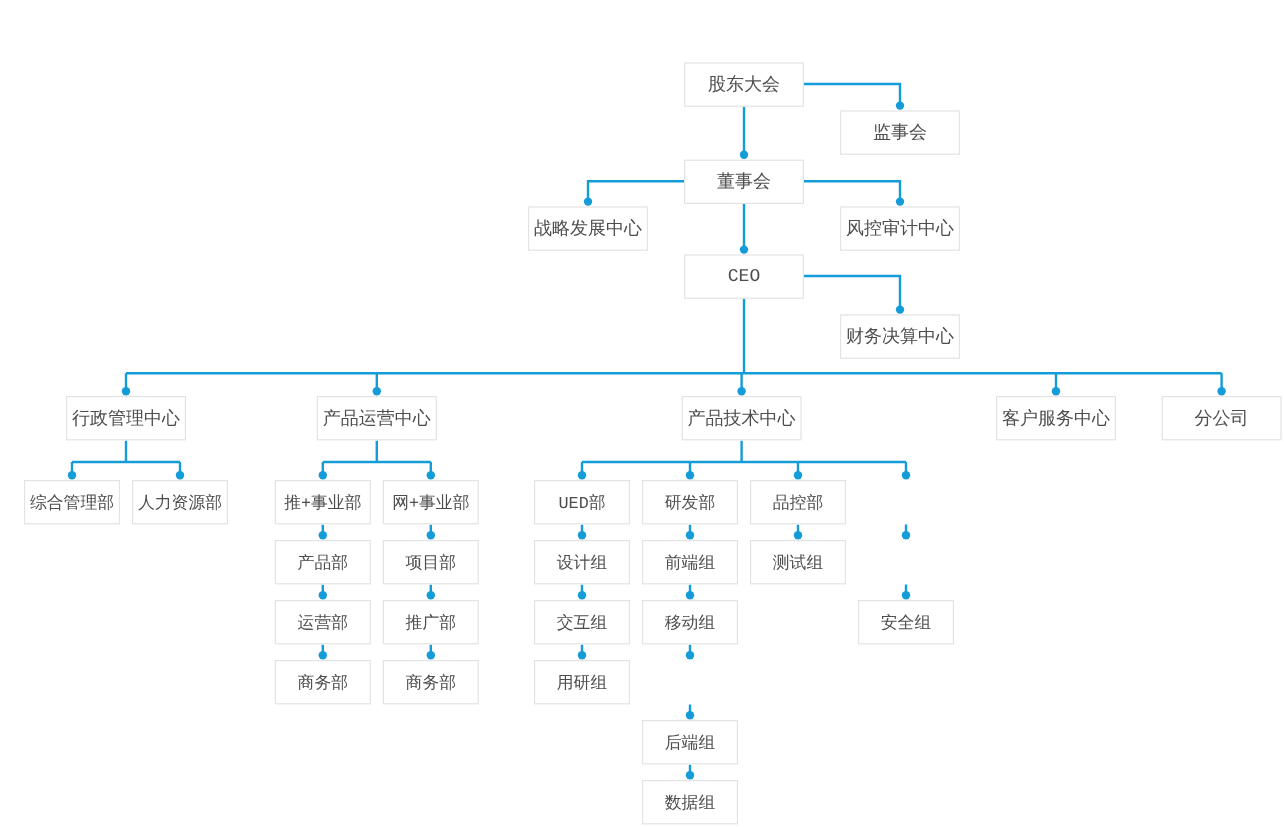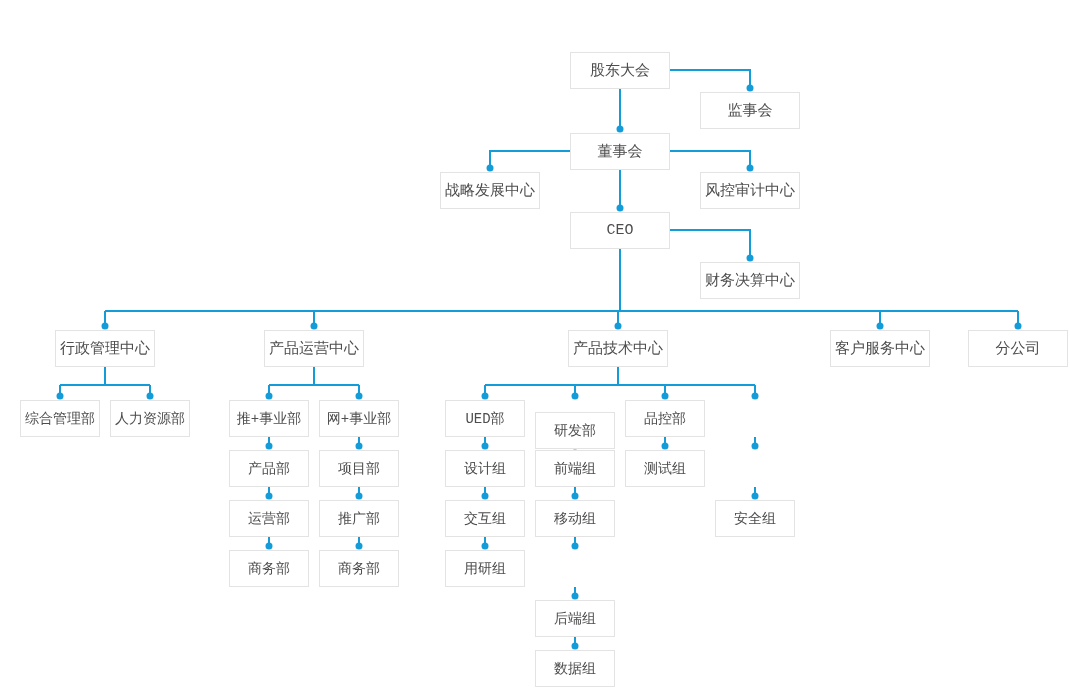--- a/index.html
+++ b/index.html
@@ -116,21 +116,21 @@
   <div class="node big" style="left:264px;top:330px">产品运营中心</div>
   <div class="node big" style="left:568px;top:330px">产品技术中心</div>
   <div class="node big" style="left:968px;top:330px">分公司</div>
   <div class="node big" style="left:830px;top:330px">客户服务中心</div>
 
   <div class="node small" style="left:20px;top:400px">综合管理部</div>
   <div class="node small" style="left:110px;top:400px">人力资源部</div>
   <div class="node small" style="left:229px;top:400px">推+事业部</div>
   <div class="node small" style="left:445px;top:400px">UED部</div>
   <div class="node small" style="left:319px;top:400px">网+事业部</div>
-  <div class="node small" style="left:535px;top:412px">研发部</div>
+  <div class="node small" style="left:535px;top:400px">研发部</div>
   <div class="node small" style="left:625px;top:400px">品控部</div>
 
   <div class="node small" style="left:229px;top:450px">产品部</div>
   <div class="node small" style="left:319px;top:450px">项目部</div>
   <div class="node small" style="left:535px;top:450px">前端组</div>
   <div class="node small" style="left:445px;top:450px">设计组</div>
   <div class="node small" style="left:625px;top:450px">测试组</div>
 
   <div class="node small" style="left:229px;top:500px">运营部</div>
   <div class="node small" style="left:319px;top:500px">推广部</div>

